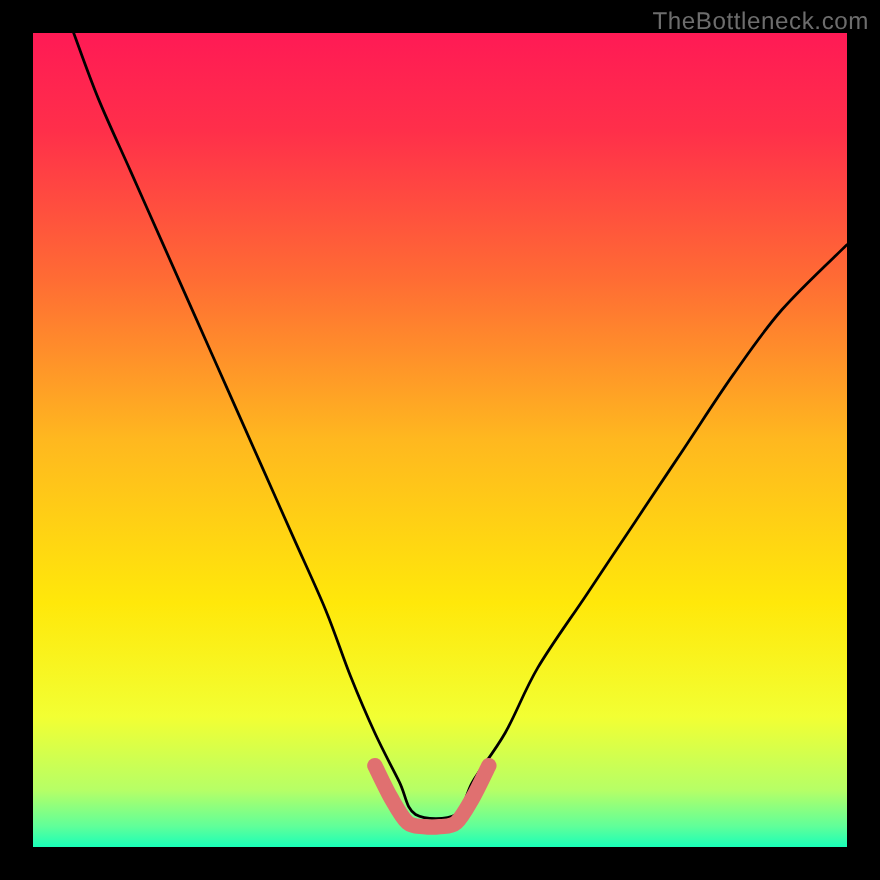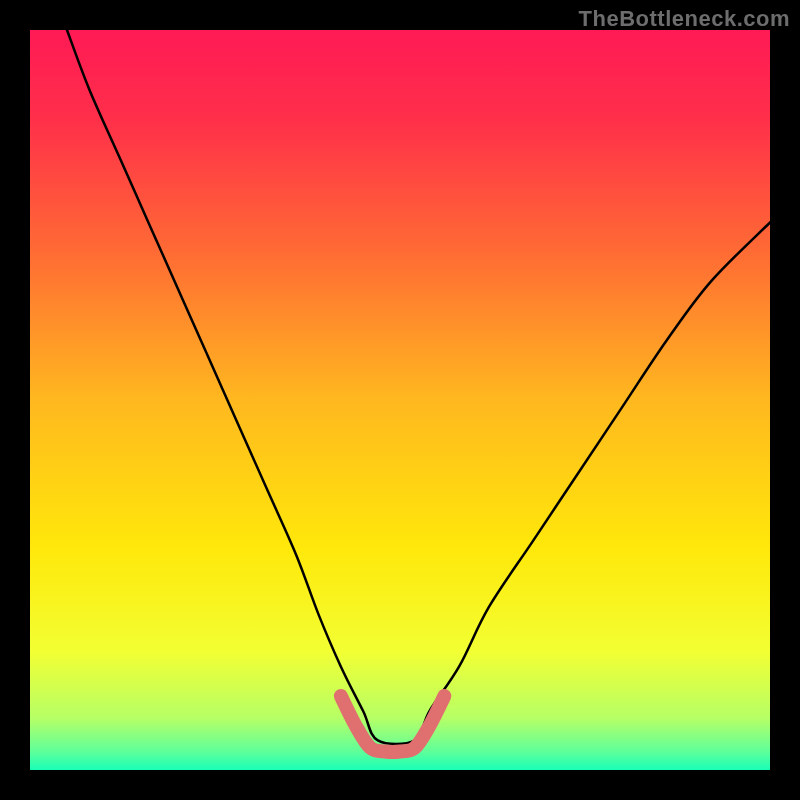--- a/index.html
+++ b/index.html
@@ -15,21 +15,21 @@
     width: 800px;
     height: 800px;
     background: #000;
   }
   .watermark {
     position: absolute;
     top: 6px;
     right: 10px;
     color: #6d6d6d;
     font-size: 22px;
-    font-weight: 700;
+    font-weight: 400;
     letter-spacing: 0.5px;
     z-index: 5;
   }
   .plot-area {
     position: absolute;
     left: 30px;
     top: 30px;
     width: 740px;
     height: 740px;
     overflow: hidden;

